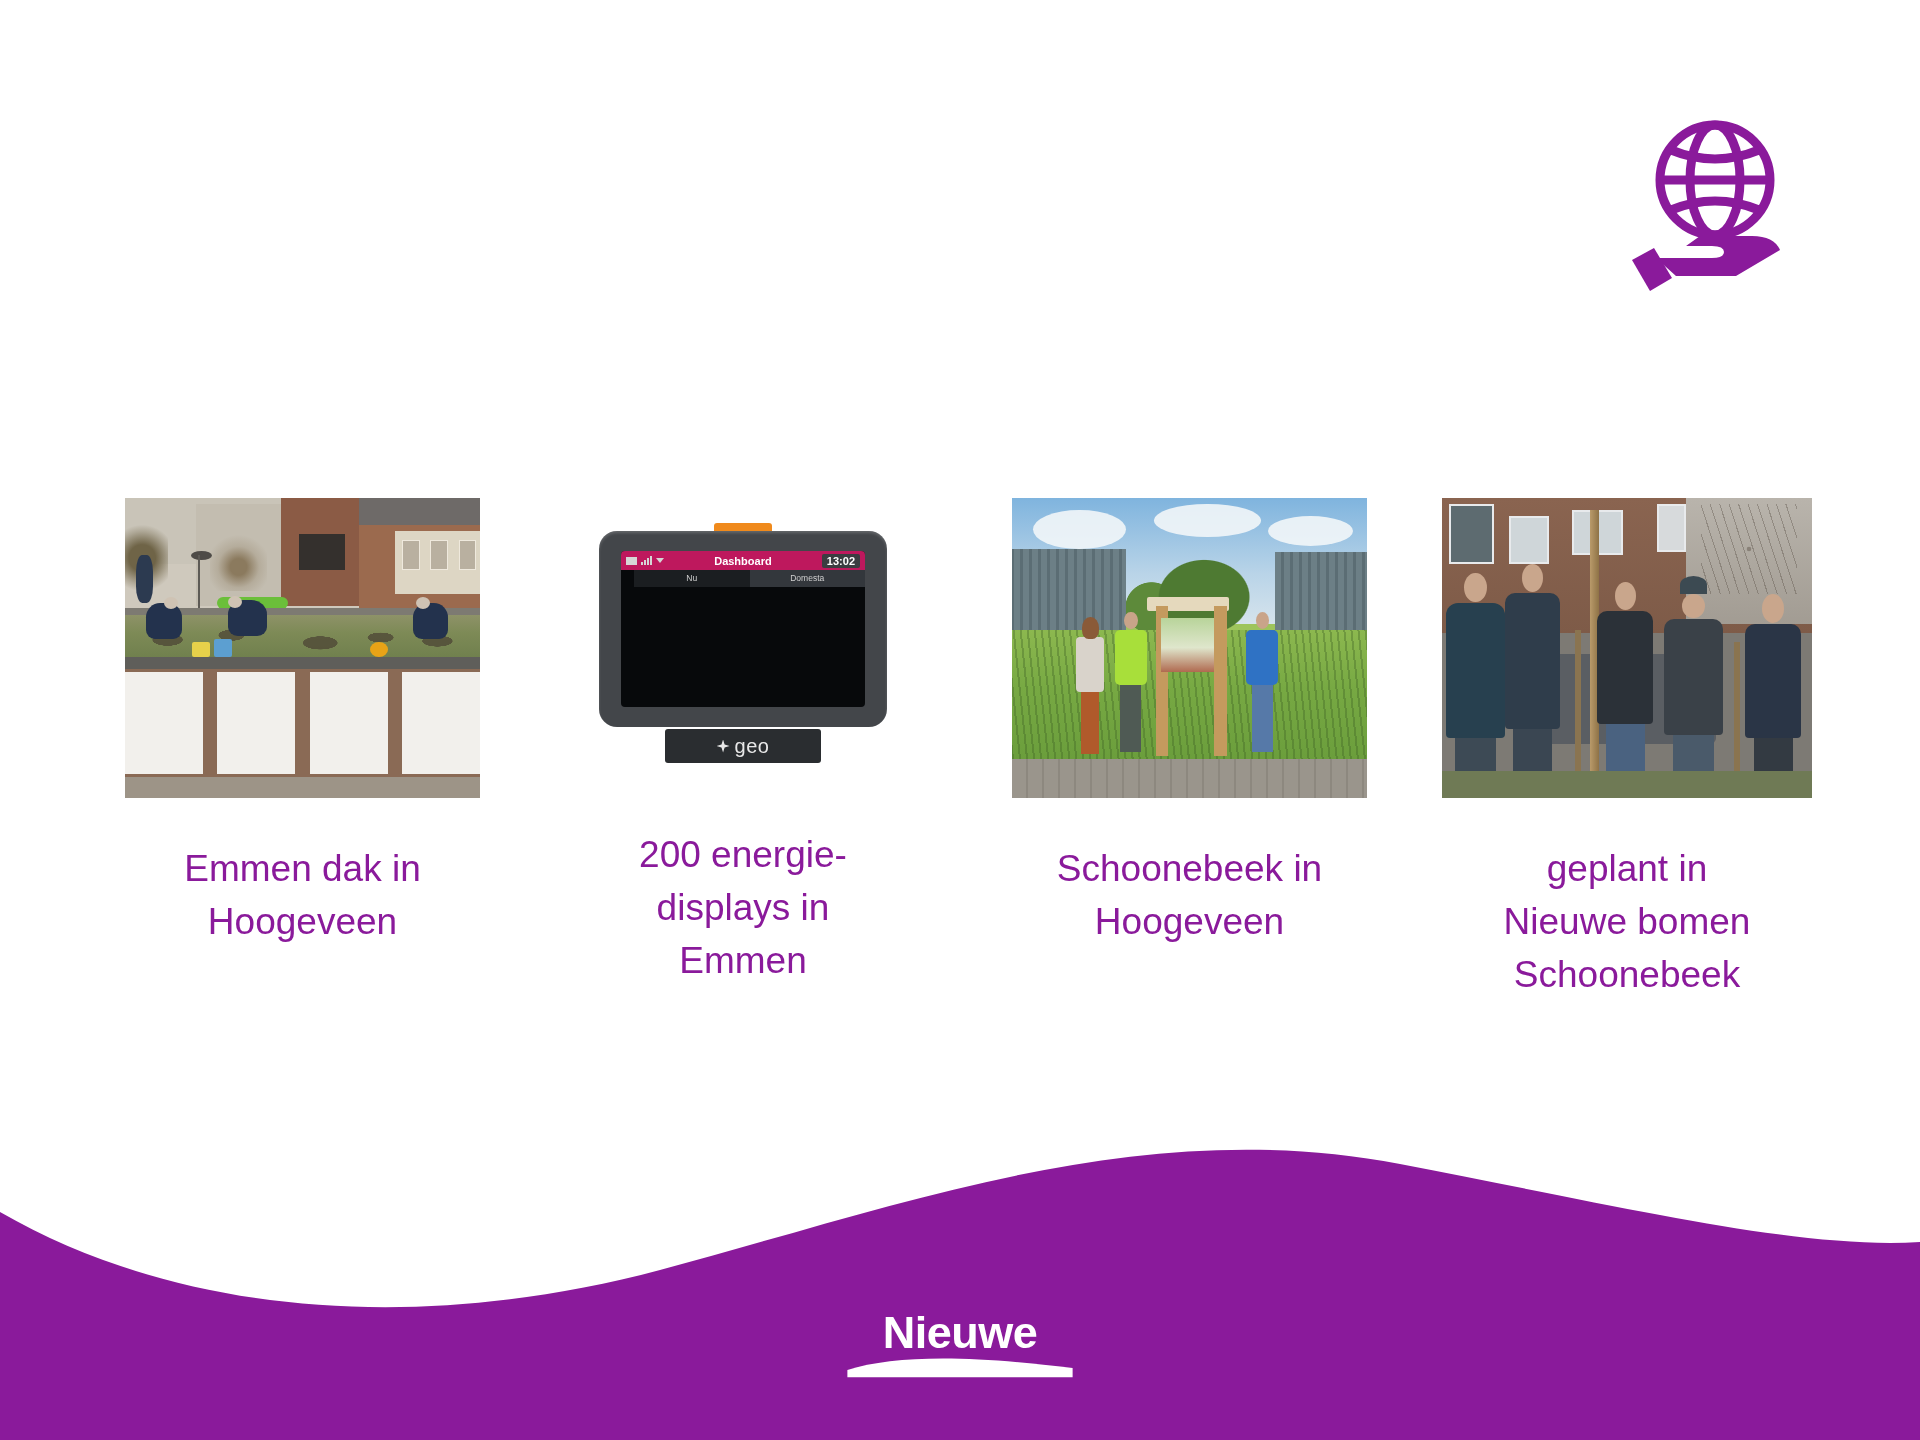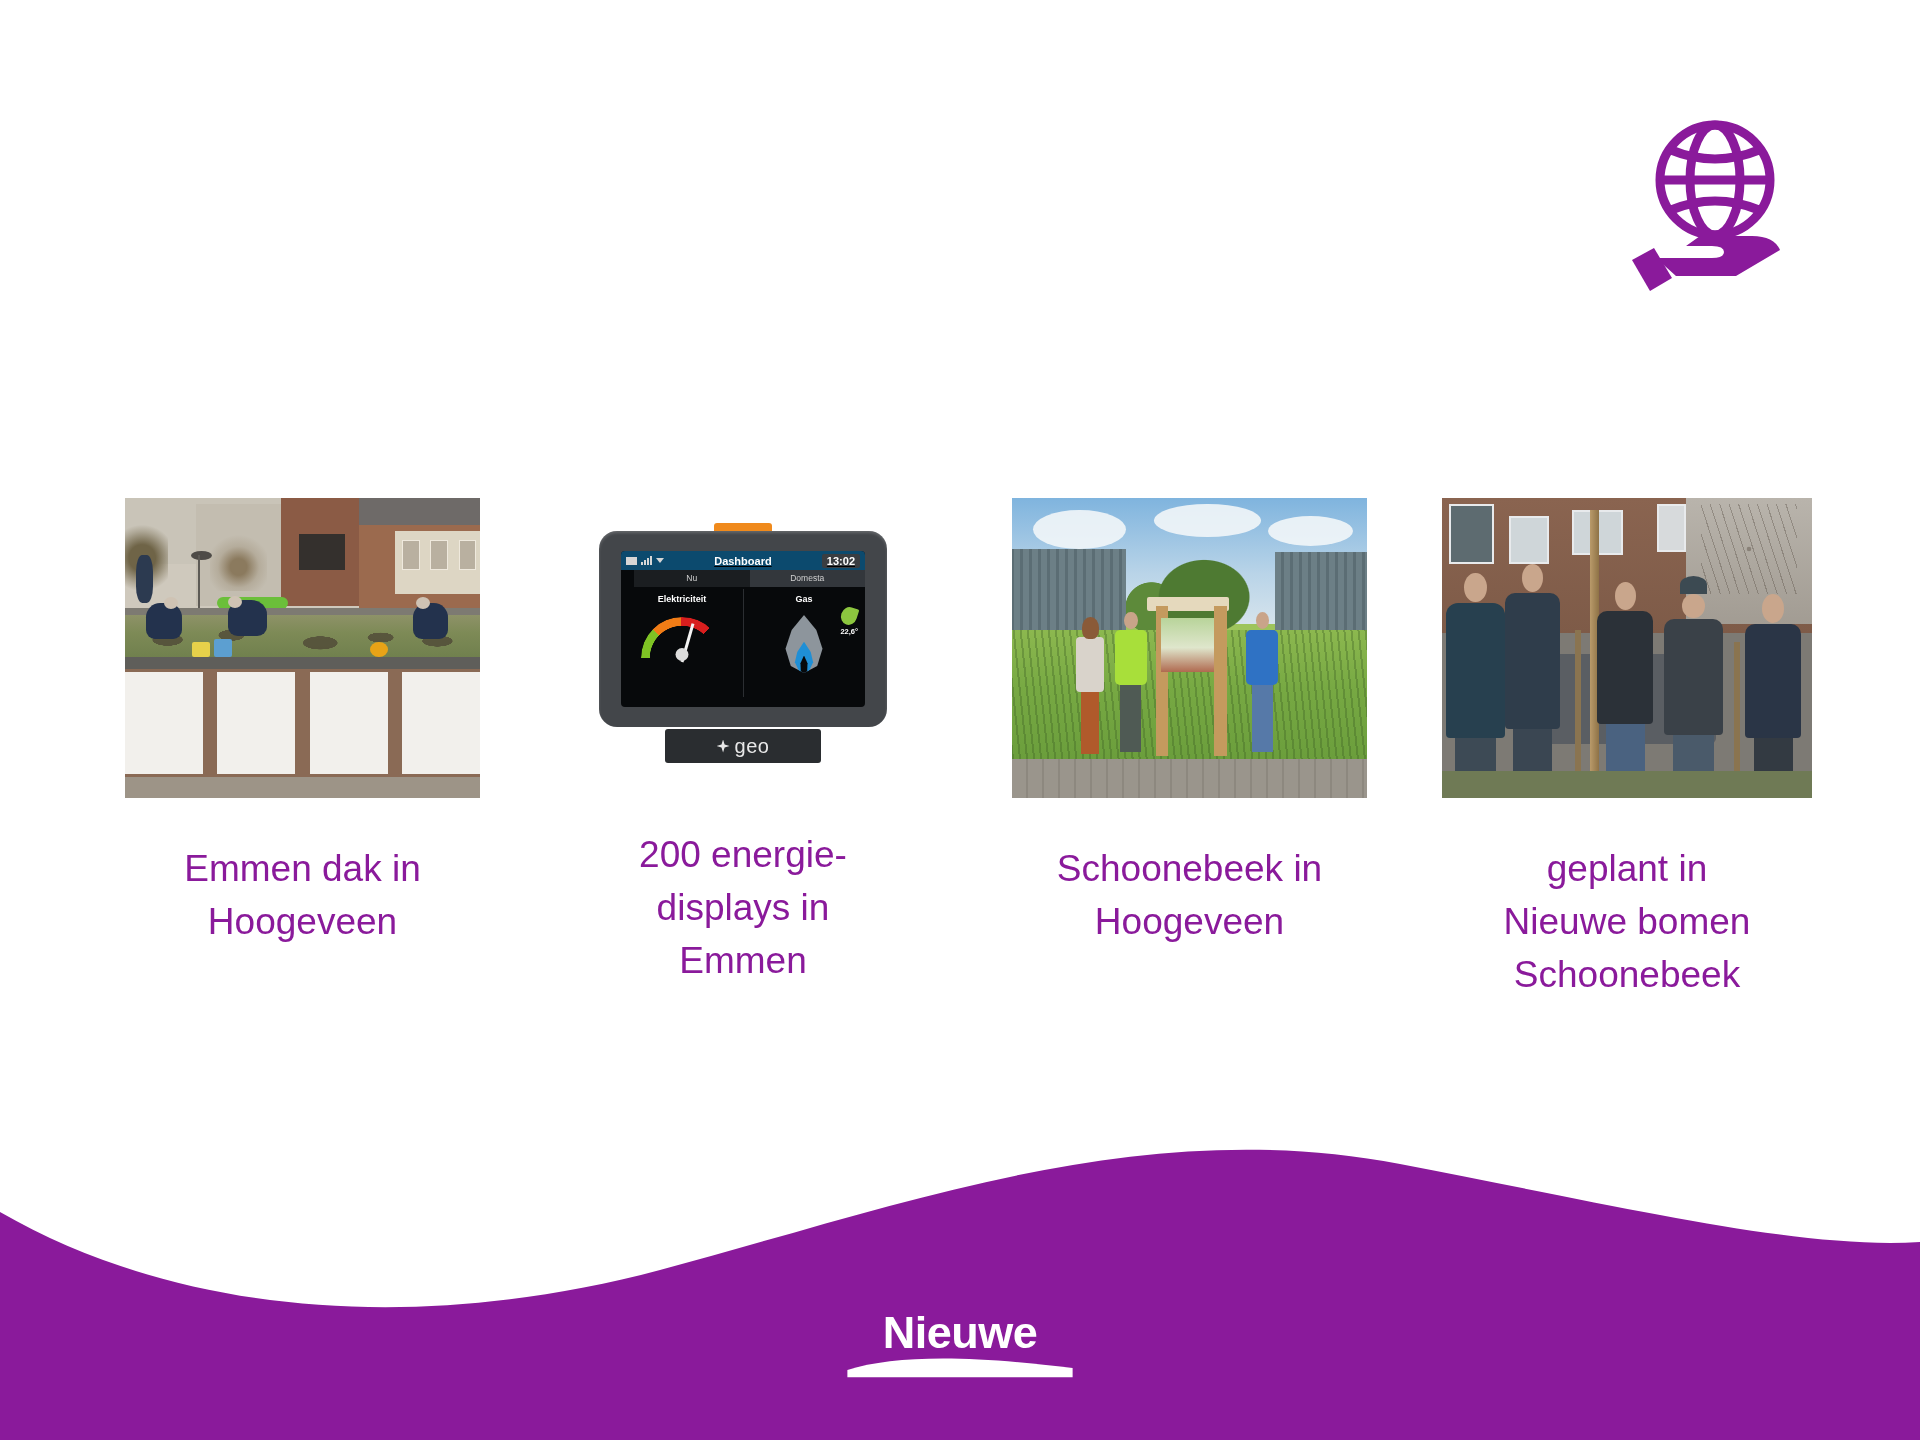--- a/index.html
+++ b/index.html
@@ -115,22 +115,22 @@
   .dev .screen{position:absolute;left:28px;top:28px;width:244px;height:156px;
     background:#07090b;border-radius:4px;overflow:hidden;}
   .dev .stand{position:absolute;left:50%;top:206px;transform:translateX(-50%);
     width:156px;height:34px;background:#2a2d30;border-radius:3px;
     display:flex;align-items:center;justify-content:center;gap:6px;}
   .geoLogo{display:flex;align-items:center;gap:5px;}
   .geoStar{width:13px;height:13px;background:#e8e8e8;
     clip-path:polygon(50% 0%,62% 38%,100% 50%,62% 62%,50% 100%,38% 62%,0% 50%,38% 38%);}
   .geoTxt{color:#e8e8e8;font-size:20px;letter-spacing:.5px;}
 
-  .scr-top{display:flex;align-items:center;height:19px;background:#0c4a6e;
-    padding:0 5px;box-sizing:border-box;gap:4px;text-decoration:underline;}
+  .scr-top{display:flex;align-items:center;height:19px;background:#be185d;
+    padding:0 5px;box-sizing:border-box;gap:4px;}
   .scr-top .env{width:11px;height:8px;background:#d6d6d6;position:relative;}
   .scr-top .bars{display:flex;align-items:flex-end;gap:1px;height:9px;}
   .scr-top .bars i{width:2px;background:#d6d6d6;display:block;}
   .scr-top .bars i:nth-child(1){height:3px;}
   .scr-top .bars i:nth-child(2){height:5px;}
   .scr-top .bars i:nth-child(3){height:7px;}
   .scr-top .bars i:nth-child(4){height:9px;}
   .scr-top .caret{width:0;height:0;border-left:4px solid transparent;
     border-right:4px solid transparent;border-top:5px solid #d6d6d6;}
   .scr-top .ttl{flex:1;text-align:center;color:#fff;font-size:11px;font-weight:700;}
@@ -363,42 +363,20 @@
               <span class="caret"></span>
               <span class="ttl">Dashboard</span>
               <span class="clk">13:02</span>
             </div>
 
             <div class="scr-tabs">
               <span class="tab left">Nu</span>
               <span class="tab right">Domesta</span>
             </div>
 
-            <div class="scr-body">
-              <div class="divider"></div>
-              <div class="scr-half">
-                <div class="lbl">Elektriciteit</div>
-                <div class="gauge">
-                  <div class="ring"></div>
-                  <div class="needle"></div>
-                </div>
-                <div class="hub" style="left:50%;bottom:46px;"></div>
-              </div>
-              <div class="scr-half">
-                <div class="lbl">Gas</div>
-                <div class="flame">
-                  <div class="inner"></div>
-                    <div class="core"></div>
-                </div>
-                <div class="leafBadge">
-                  <div class="leaf"></div>
-                  <div class="temp">22,6°</div>
-                </div>
-              </div>
-            </div>
 
           </div>
           <div class="stand">
             <span class="geoLogo">
               <span class="geoStar"></span>
               <span class="geoTxt">geo</span>
             </span>
           </div>
         </div>
       </div>

